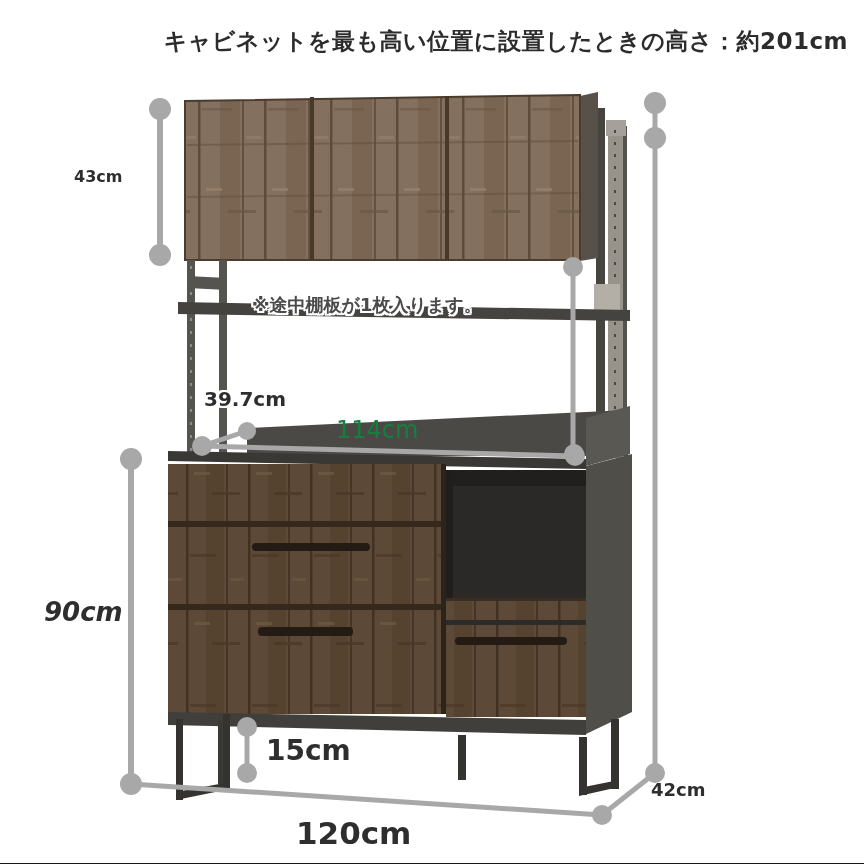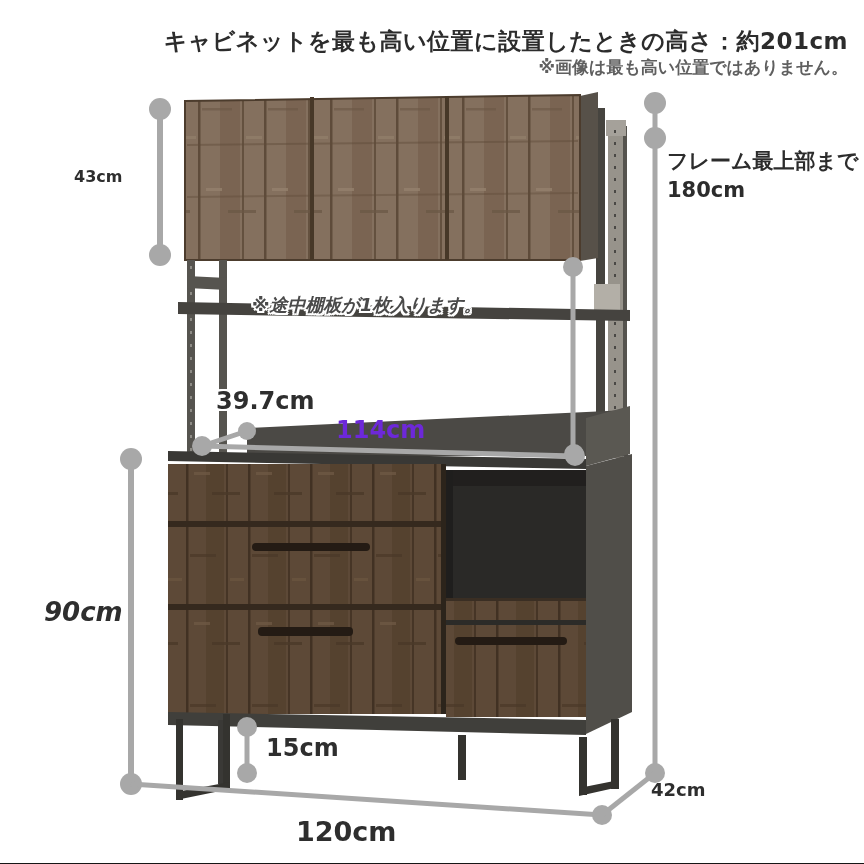--- a/index.html
+++ b/index.html
@@ -12,26 +12,26 @@
   .lbl{position:absolute;color:#2e2e2e;font-weight:bold;white-space:nowrap;line-height:1.16;}
   .halo{text-shadow:-2px -2px 0 #fff,2px -2px 0 #fff,-2px 2px 0 #fff,2px 2px 0 #fff,
         0 -2px 0 #fff,0 2px 0 #fff,-2px 0 0 #fff,2px 0 0 #fff;}
   .heading{top:20px;right:16px;font-size:23px;text-align:right;letter-spacing:.5px;color:#2c2c2c;}
   .heading-note{top:50px;right:16px;font-size:17px;font-weight:600;color:#5f5f5f;text-align:right;}
   .frame-label{left:667px;top:139px;font-size:21px;color:#2c2c2c;}
   .frame-label div{line-height:29px;}
   .dim-43{left:74px;top:160px;font-size:16px;}
   .mid-block{left:252px;top:284px;font-size:21px;color:#1f1f1f;}
   .mid-block .l{line-height:26px;}
-  .mid-block .note{font-size:18px;font-weight:600;color:#4a4a4a;margin-top:3px;font-style:italic;}
-  .dim-397{left:216px;top:380px;font-size:24px;}
-  .dim-114{left:336px;top:409px;font-size:24px;color:#6d28d9;font-weight:bold;}
+  .mid-block .note{font-size:18px;font-weight:600;color:#4a4a4a;margin-top:3px;}
+  .dim-397{left:204px;top:380px;font-size:20px;}
+  .dim-114{left:336px;top:409px;font-size:24px;color:#15803d;font-weight:normal;}
   .dim-90{left:44px;top:589px;font-size:26px;font-style:italic;}
-  .dim-15{left:266px;top:727px;font-size:24px;}
-  .dim-120{left:296px;top:808px;font-size:27px;}
+  .dim-15{left:266px;top:727px;font-size:28px;}
+  .dim-120{left:296px;top:808px;font-size:31px;}
   .dim-42{left:651px;top:772px;font-size:18px;}
 </style>
 </head>
 <body>
 
 <div id="stage">
 
   <svg id="art" width="864" height="864" viewBox="0 0 864 864" xmlns="http://www.w3.org/2000/svg">
     <defs>
       <pattern id="woodU" patternUnits="userSpaceOnUse" width="66" height="162">
@@ -160,26 +160,21 @@
       </g>
       <g>
         <line x1="602" y1="807" x2="655" y2="765" stroke-width="5"></line>
       </g>
     </g>
 
     <rect x="0" y="855" width="864" height="9" fill="#161616"></rect>
   </svg>
 
   <div class="lbl heading">キャビネットを最も高い位置に設置したときの高さ：約201cm</div>
-  <div class="lbl heading-note">※画像は最も高い位置ではありません。</div>
 
-  <div class="lbl frame-label">
-    <div>フレーム最上部まで</div>
-    <div>180cm</div>
-  </div>
 
   <div class="lbl dim-43">43cm</div>
 
   <div class="lbl mid-block halo">
     <div class="note">※途中棚板が1枚入ります。</div>
   </div>
 
   <div class="lbl dim-397 halo">39.7cm</div>
   <div class="lbl dim-114">114cm</div>
   <div class="lbl dim-90">90cm</div>

